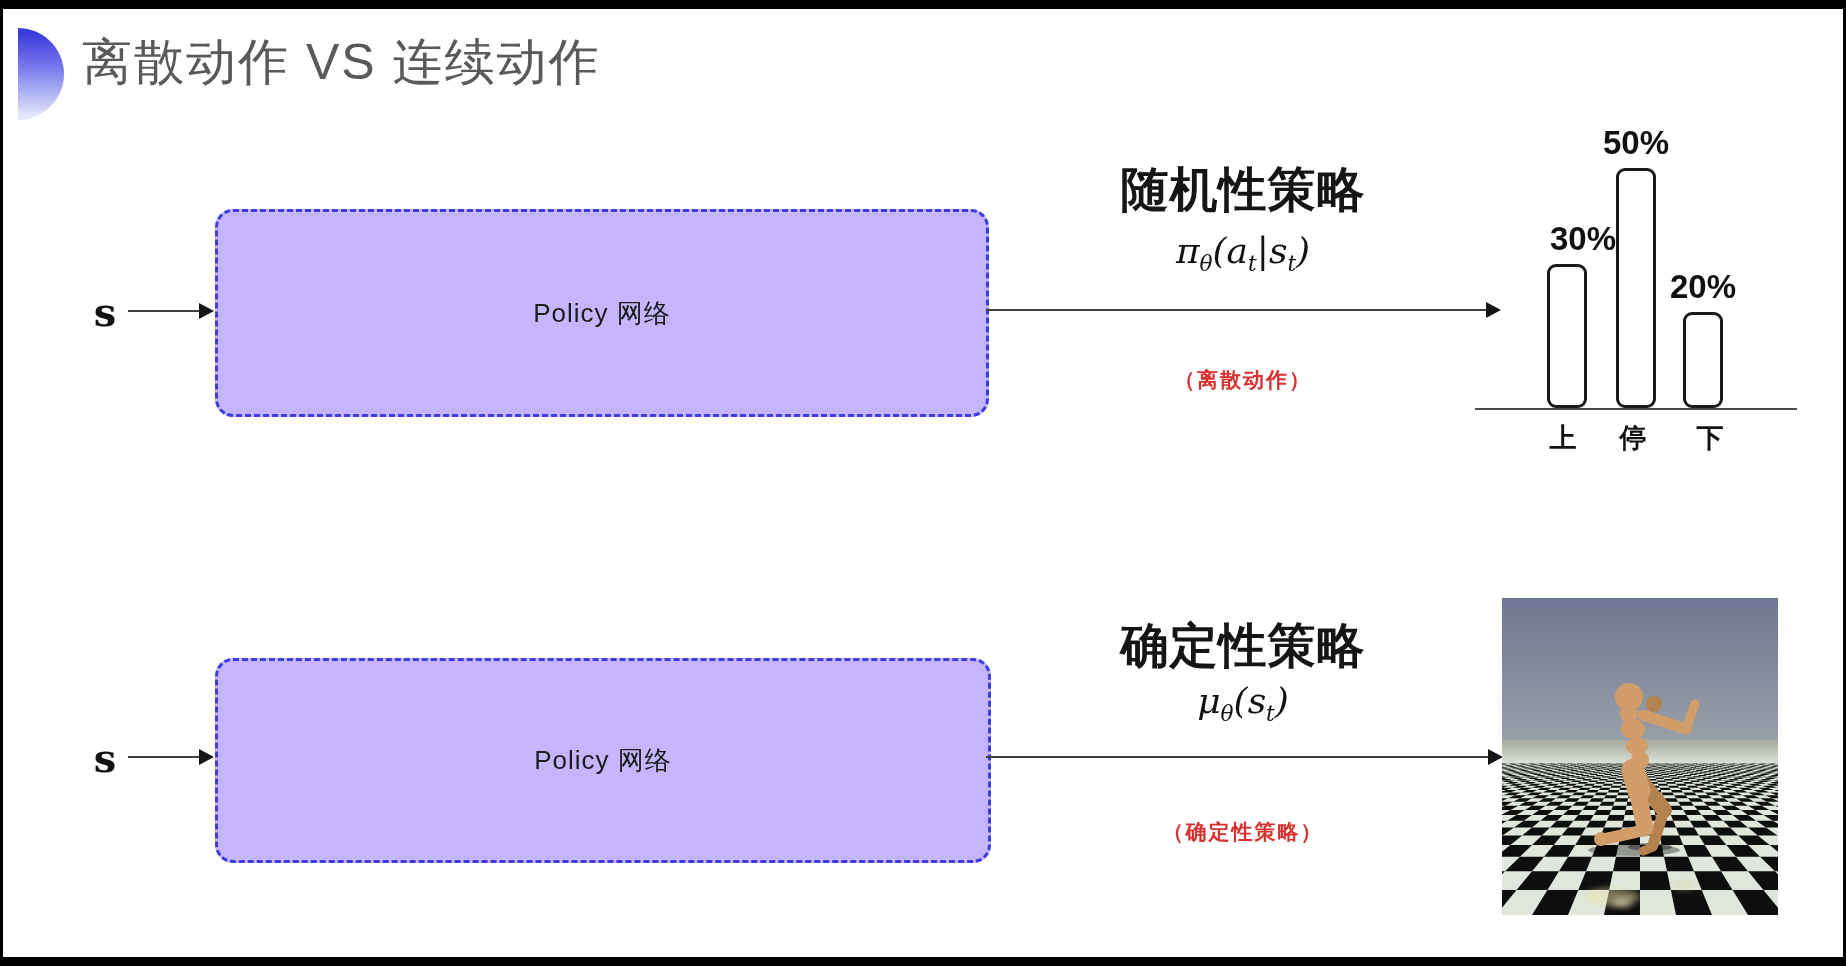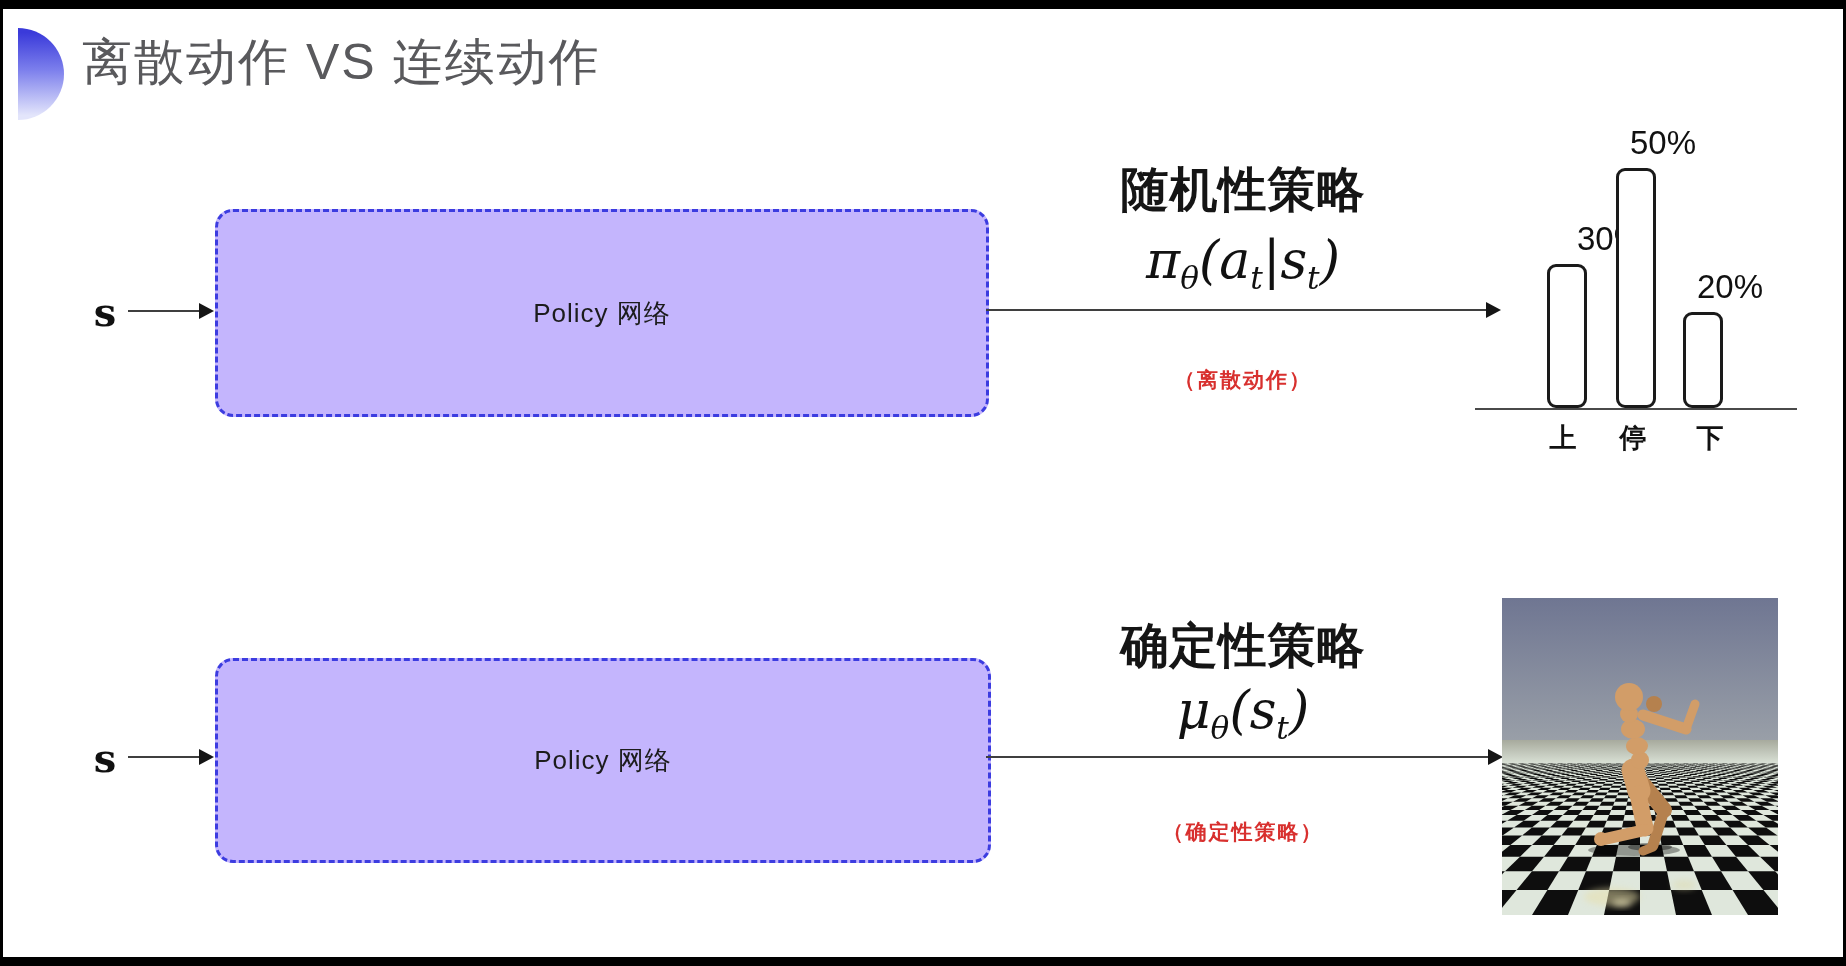--- a/index.html
+++ b/index.html
@@ -21,30 +21,30 @@
   .arrow-head{position:absolute;width:0;height:0;border-left:15px solid #151515;
     border-top:8px solid transparent;border-bottom:8px solid transparent;}
 
   .policy-box{position:absolute;border:3px dashed var(--box-border-blue);border-radius:18px;
     background:#c4b5fd;display:flex;align-items:center;justify-content:center;}
   .policy-box-label{font-size:26px;color:#1c1c1c;letter-spacing:1px;}
 
   .policy-title{position:absolute;left:1083px;width:320px;text-align:center;
     font-size:48px;font-weight:700;color:#151515;letter-spacing:1px;}
   .formula{position:absolute;left:1083px;width:320px;text-align:center;
-    font-family:"DejaVu Serif",serif;font-style:italic;font-size:52px;color:#111;}
+    font-family:"DejaVu Serif",serif;font-style:italic;font-size:36px;color:#111;}
   .formula sub{font-size:0.6em;font-style:italic;}
   .action-label{position:absolute;left:1083px;width:320px;text-align:center;
     font-size:21px;font-weight:700;color:var(--accent-red);letter-spacing:2px;}
 
   .bar-chart{position:absolute;left:1475px;top:100px;width:322px;height:370px;}
   .bar-baseline{position:absolute;left:0;top:308px;width:322px;height:2px;background:#4a4a4a;}
   .bar{position:absolute;width:40px;background:#fff;border:3px solid #1a1a1a;border-radius:9px;
     box-sizing:border-box;}
-  .bar-value{position:absolute;width:120px;text-align:right;font-size:33px;font-weight:400;color:#111;}
+  .bar-value{position:absolute;width:120px;text-align:center;font-size:33px;font-weight:700;color:#111;}
   .bar-cat{position:absolute;width:80px;text-align:center;font-size:27px;font-weight:700;color:#111;top:320px;}
 
   .env-image{position:absolute;left:1502px;top:598px;width:276px;height:317px;overflow:hidden;}
   .env-image svg{display:block;width:276px;height:317px;}
 </style>
 </head>
 <body>
 
 <div class="stage">
   <div class="slide"></div>

